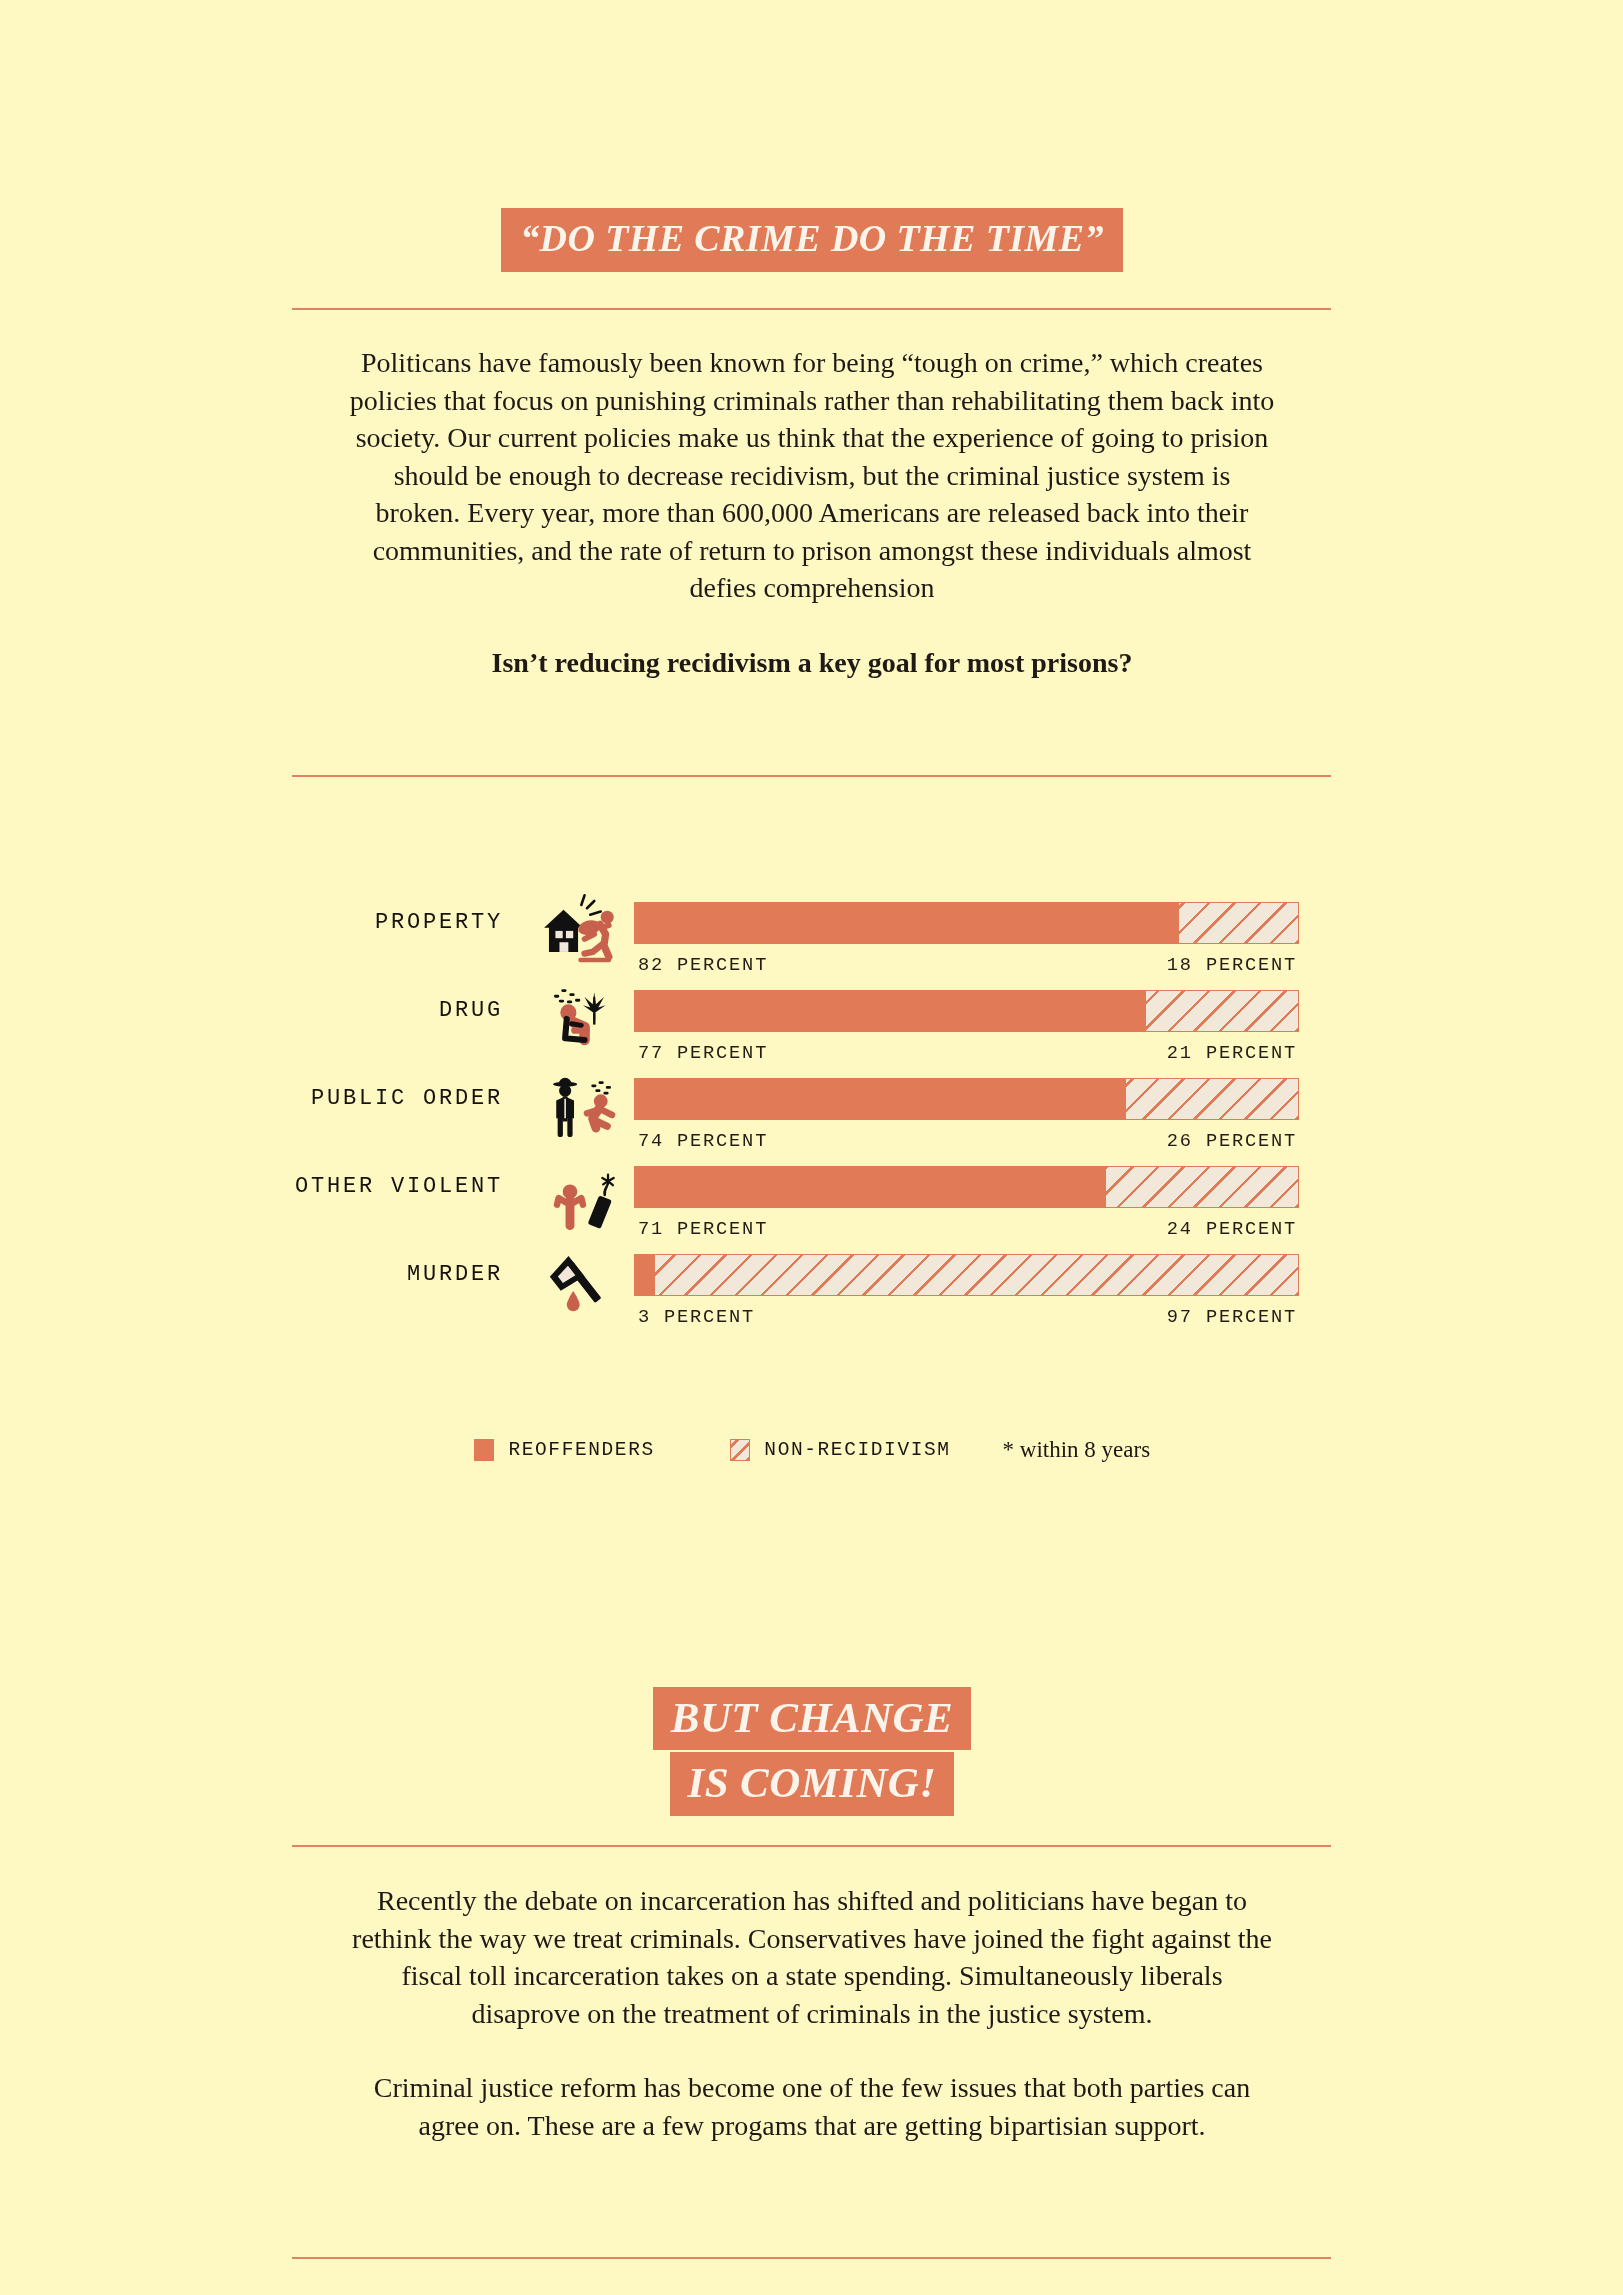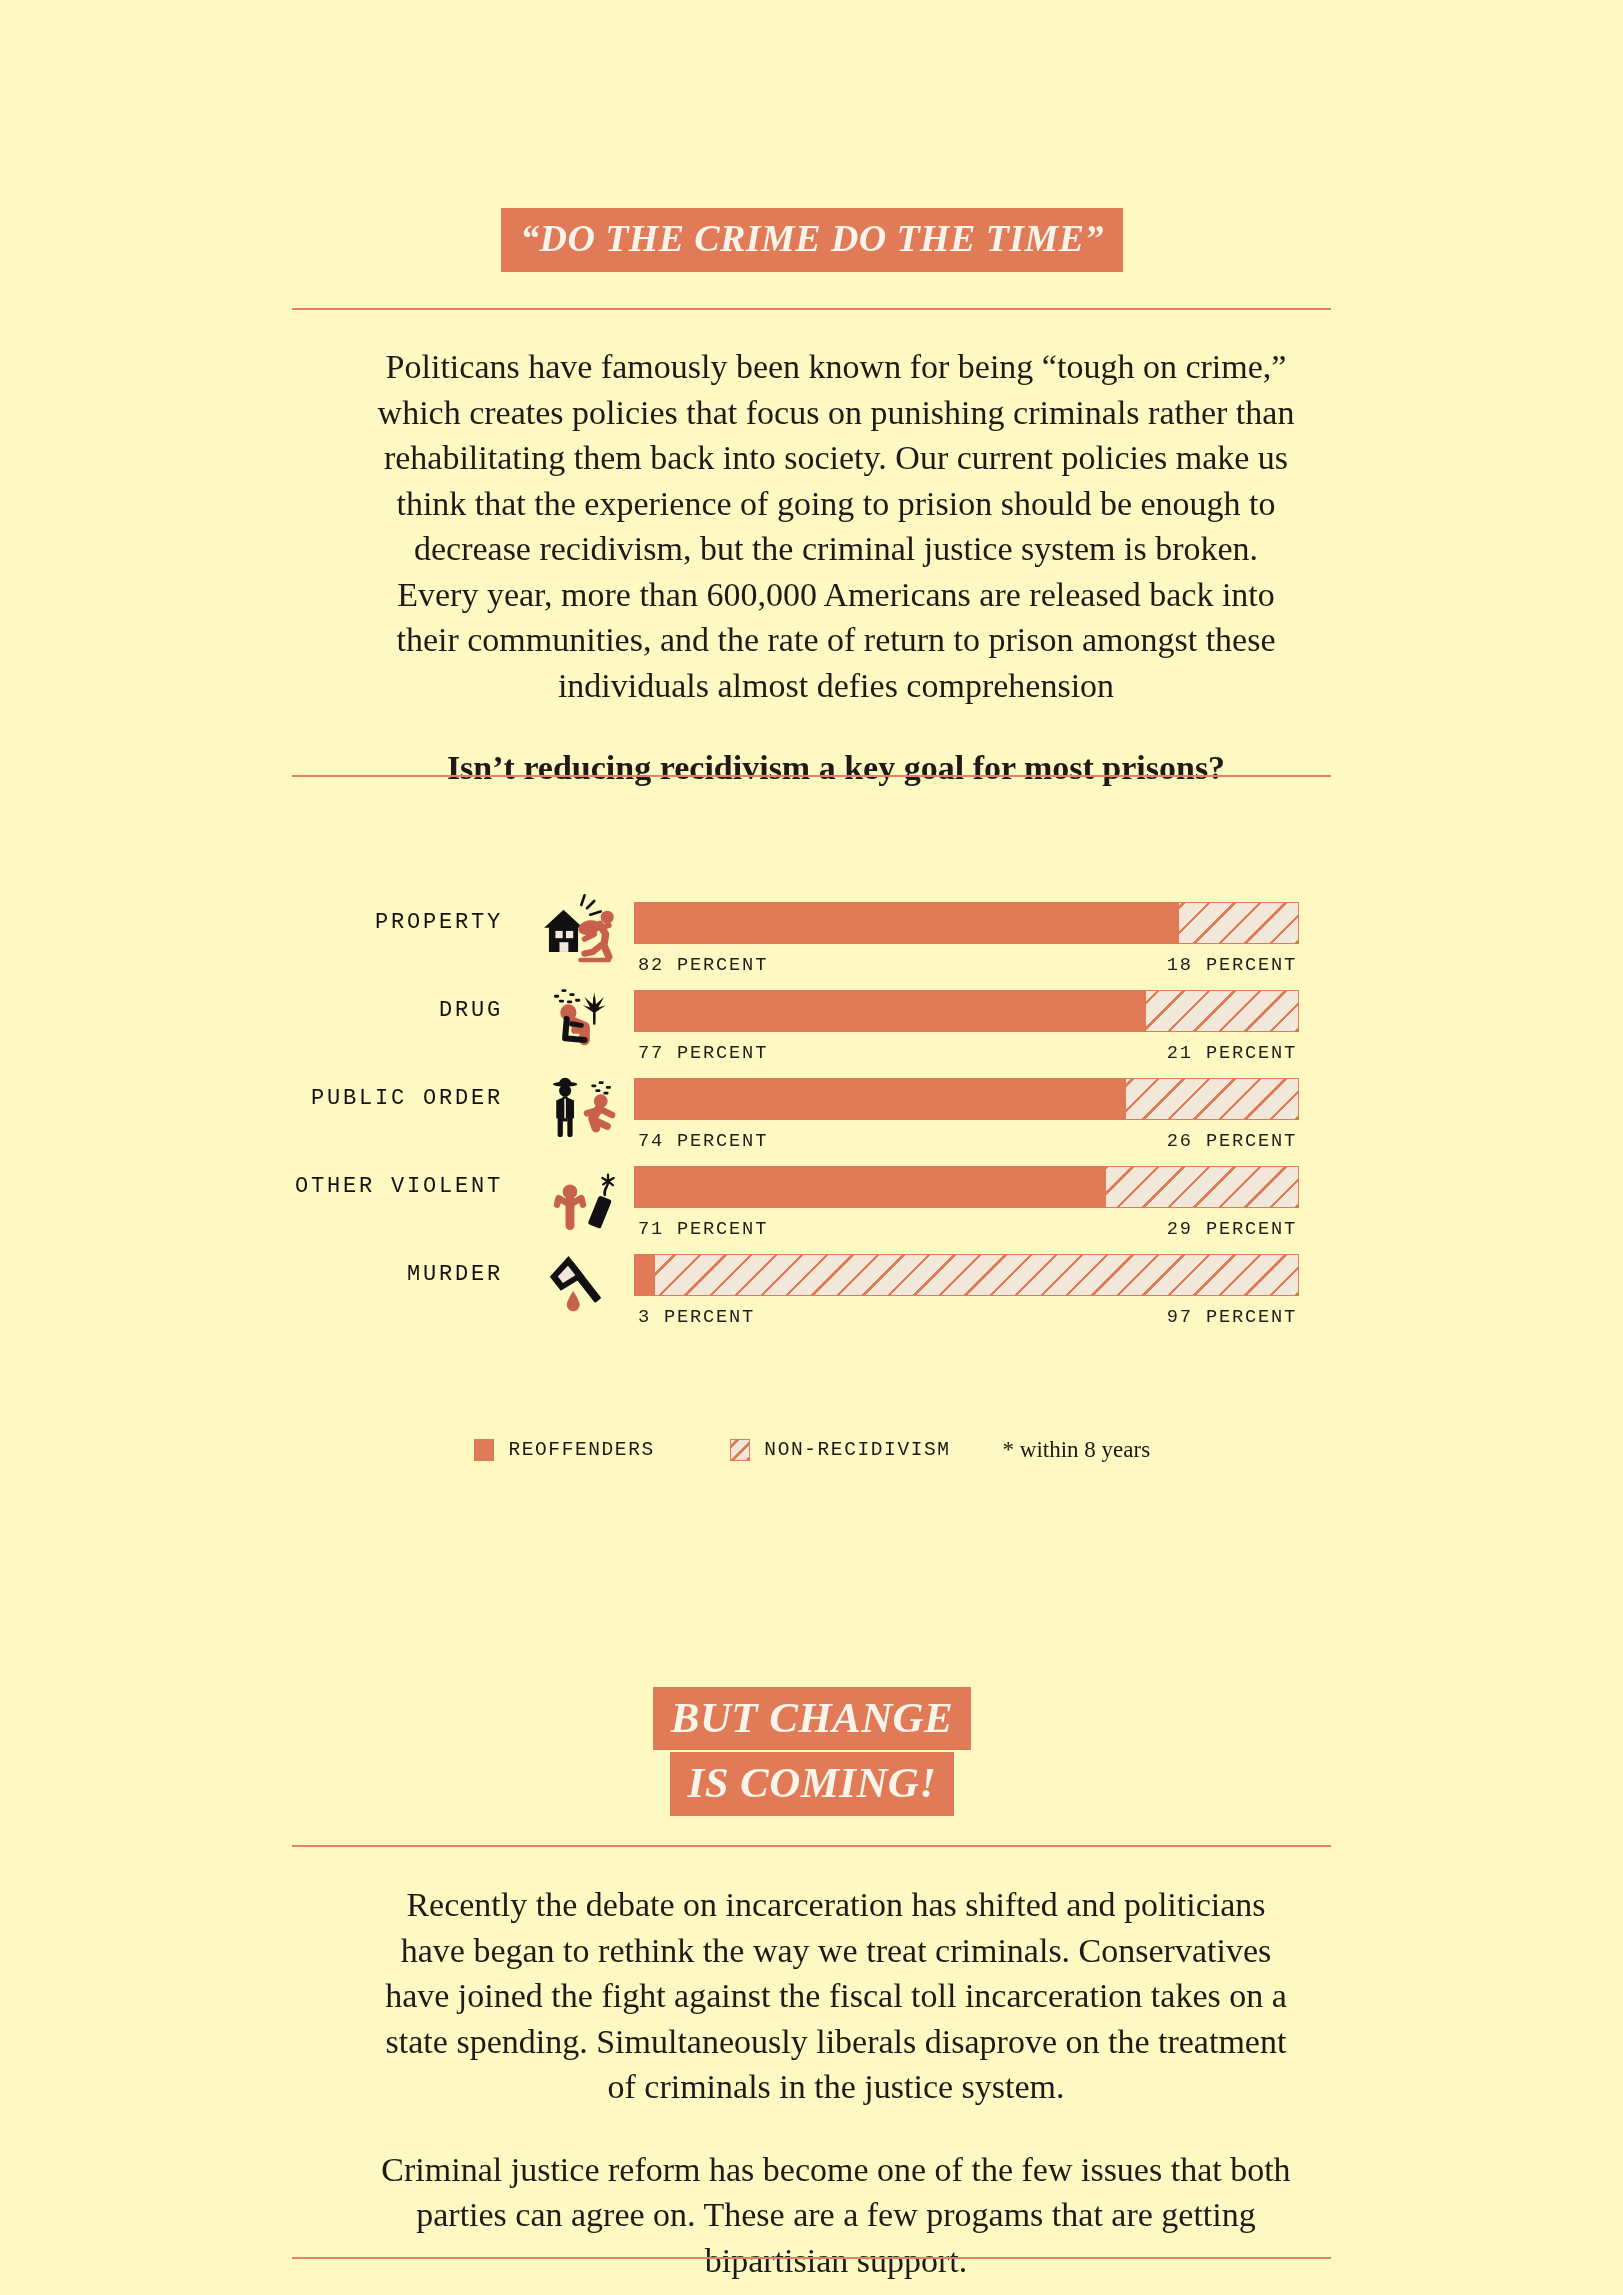--- a/index.html
+++ b/index.html
@@ -70,24 +70,23 @@
   #rule-3 { top: 1845px; }
   #rule-4 { top: 2257px; }
 
   
   .body-block {
     position: absolute;
     left: 349px;
     width: 926px;
     text-align: center;
     color: #201A16;
-    font-size: 34px;
+    font-size: 28px;
     line-height: 1.34;
     font-family: "Liberation Serif", serif;
-    margin-left: 24px;
   }
   .body-block p { margin: 0; }
   .body-block p.spaced { margin-top: 37px; }
   .body-block p.bold { font-weight: bold; }
 
   #intro-text { top: 344px; }
   #outro-text { top: 1882px; }
 
   
   #chart {
@@ -350,21 +349,21 @@
             </g>
             <path d="M85 48 C83 40 90 38 89 31" stroke="#111111" stroke-width="3.2" fill="none" stroke-linecap="round"></path>
             <path d="M89 31 l0 -8 M89 31 l7 -4 M89 31 l-7 -4 M89 31 l6 5 M89 31 l-6 4" stroke="#111111" stroke-width="2.8" stroke-linecap="round"></path>
           </svg>
         </div>
         <div class="bar">
           <div class="bar-fill" style="width:71%"></div>
           <div class="bar-hatch" style="width:29%"></div>
         </div>
         <div class="bar-caption cap-left">71 PERCENT</div>
-        <div class="bar-caption cap-right">29 PERCENT</div>
+        <div class="bar-caption cap-right">24 PERCENT</div>
       </div>
 
       <div class="row">
         <div class="row-label">MURDER</div>
         <div class="row-icon">
           <svg width="89" height="77" viewBox="0 0 110 95">
             <g transform="rotate(-38 55 45)">
 
               <rect x="52" y="20" width="10" height="58" rx="2" fill="#111111"></rect>
 

